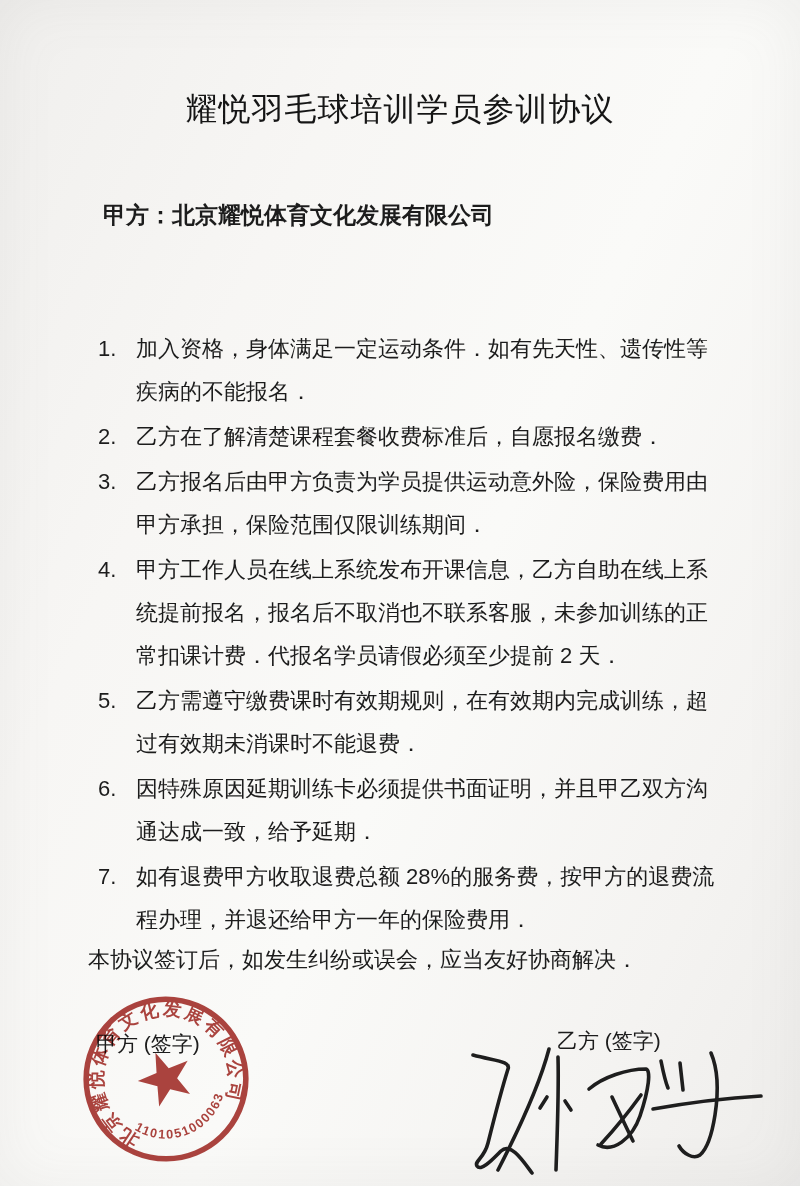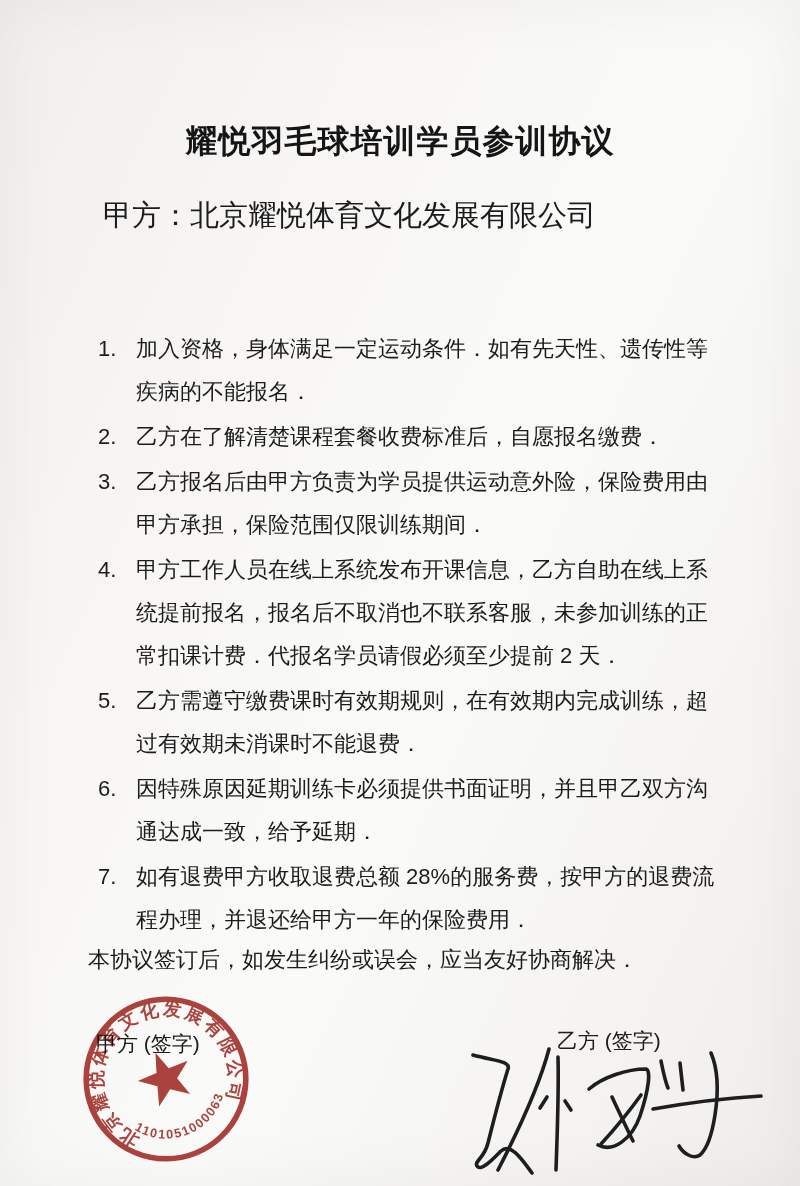--- a/index.html
+++ b/index.html
@@ -17,31 +17,30 @@
     box-shadow: inset 0 0 60px rgba(120,115,110,0.08);
     color: #1c1c1c;
   }
   .doc-title {
     position: absolute;
     top: 88px;
     left: 0;
     width: 100%;
     text-align: center;
     font-size: 32px;
-    font-weight: bold;
+    font-weight: normal;
     letter-spacing: 1px;
     color: #151515;
-    margin-top: 32px;
   }
   .parties {
     position: absolute;
     top: 190px;
     left: 103px;
-    font-size: 29px;
-    font-weight: 400;
+    font-size: 23px;
+    font-weight: 700;
     line-height: 50px;
   }
   .clauses {
     position: absolute;
     top: 327px;
     left: 98px;
     width: 650px;
     margin: 0;
     padding: 0;
     list-style: none;

